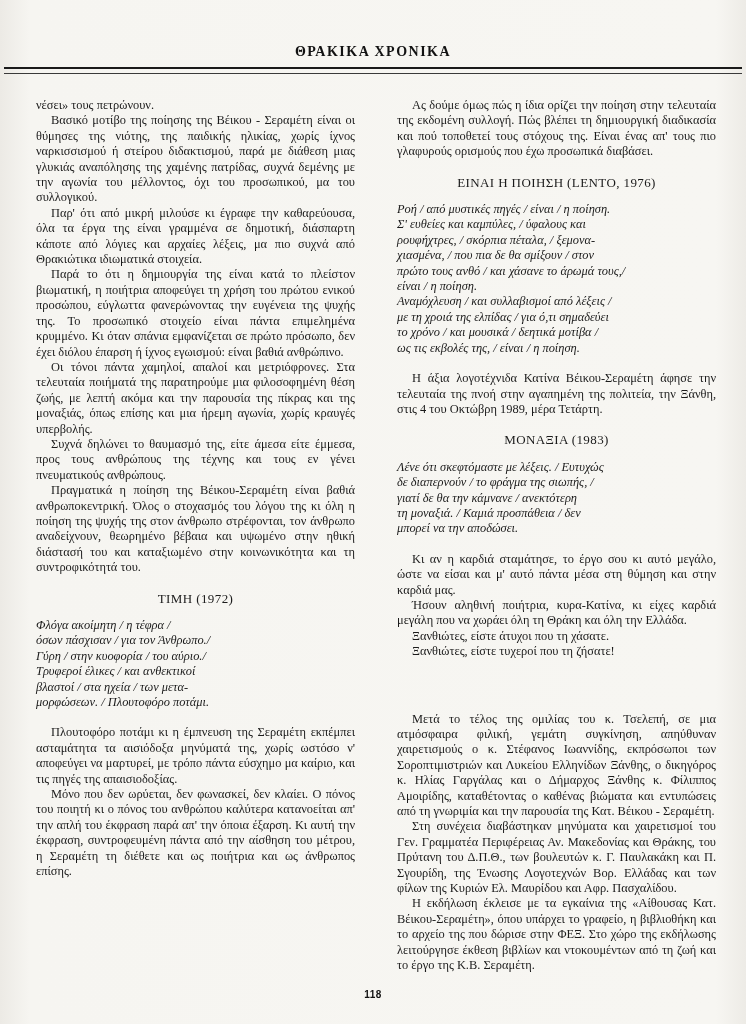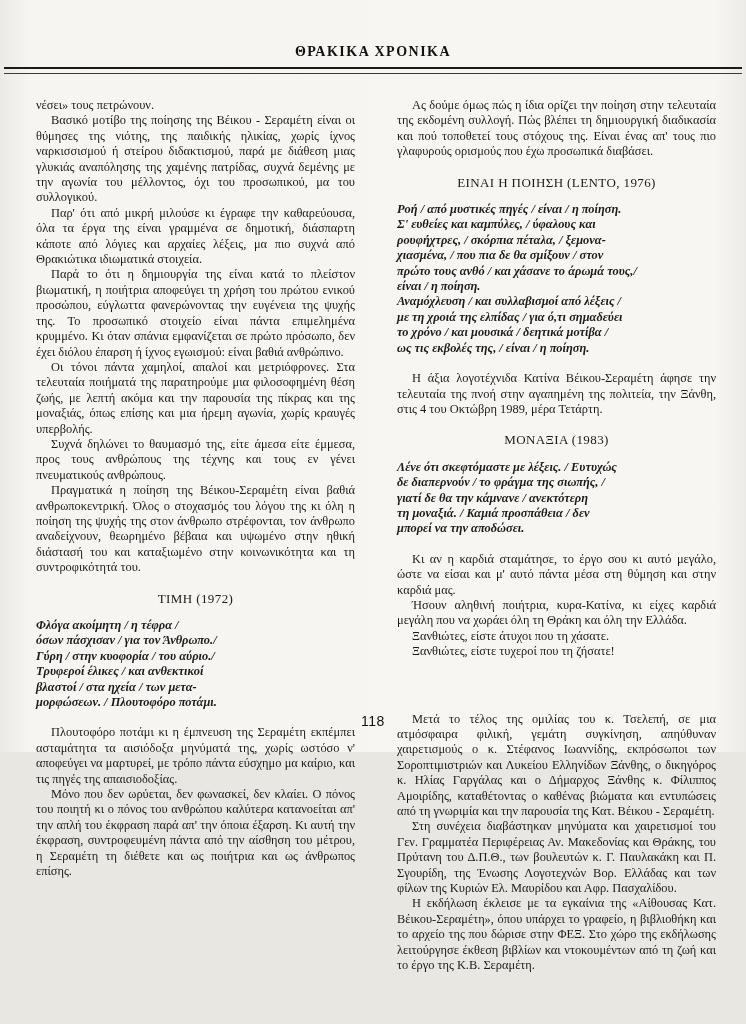--- a/index.html
+++ b/index.html
@@ -4,21 +4,21 @@
 <style>
   html, body { margin: 0; padding: 0; }
   body {
     width: 746px; height: 1024px;
     background: #e9e7e2;
     font-family: "Liberation Serif", serif;
     overflow: hidden;
   }
   .page {
     position: relative;
-    width: 746px; height: 752px;
+    width: 746px; height: 1024px;
     background: linear-gradient(90deg, #eceae5 0%, #f6f5f1 4%, #f7f6f2 96%, #edebe6 100%);
     color: #1b1b1b;
     box-sizing: border-box;
   }
   .header { padding-top: 44px; text-align: center; }
   .header-title {
     font-weight: bold;
     font-size: 14px;
     letter-spacing: 1.5px;
     color: #121212;
@@ -49,33 +49,32 @@
     font-size: 13px;
     font-weight: normal;
     letter-spacing: 0.4px;
   }
   .poem {
     margin: 0 0 15px 0;
     font-style: italic;
     white-space: pre-line;
     text-align: left;
     text-indent: 0;
-    font-weight: bold;
   }
   .section-gap { margin-top: 52px; }
   .footer {
     position: absolute;
     left: 0; bottom: 22px;
     width: 100%;
     text-align: center;
   }
   .page-number {
     font-family: "Liberation Sans", sans-serif;
-    font-weight: normal;
-    font-size: 14px;
+    font-weight: bold;
+    font-size: 10px;
     letter-spacing: 0.5px;
     color: #111;
   }
 </style>
 </head>
 <body>
 
 <div class="page">
 
   <header class="header">

